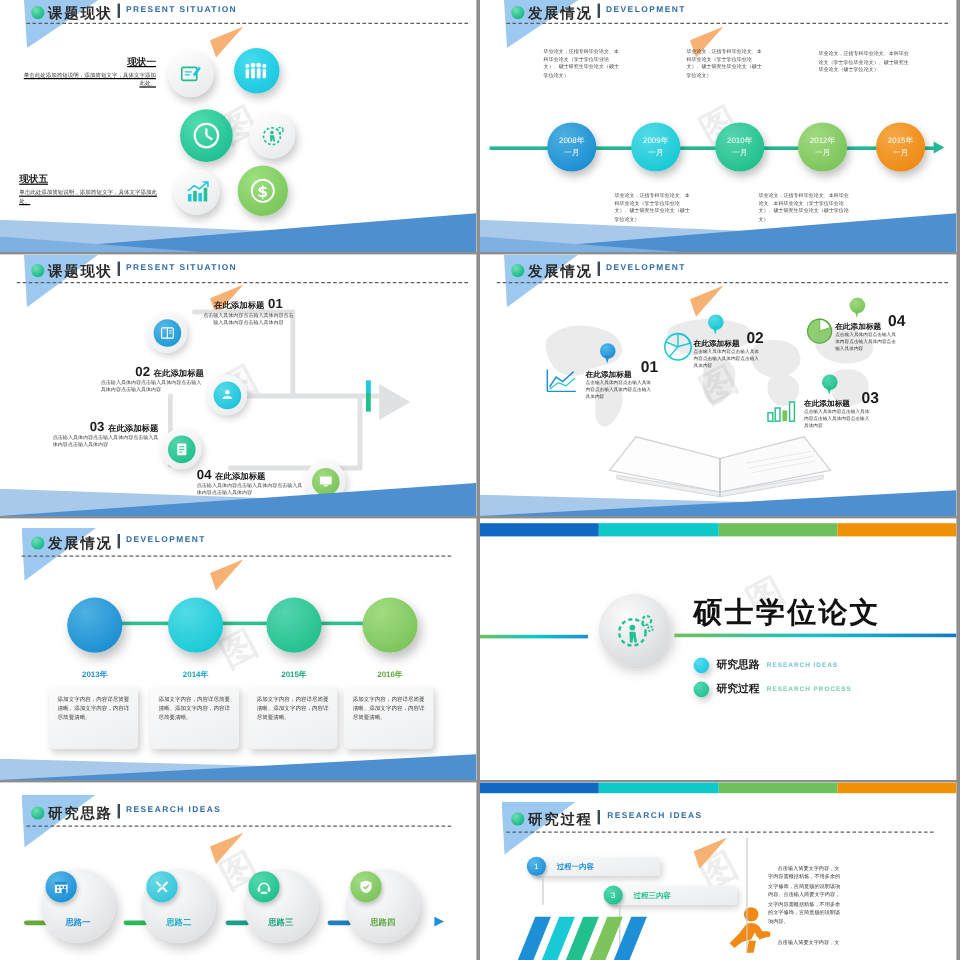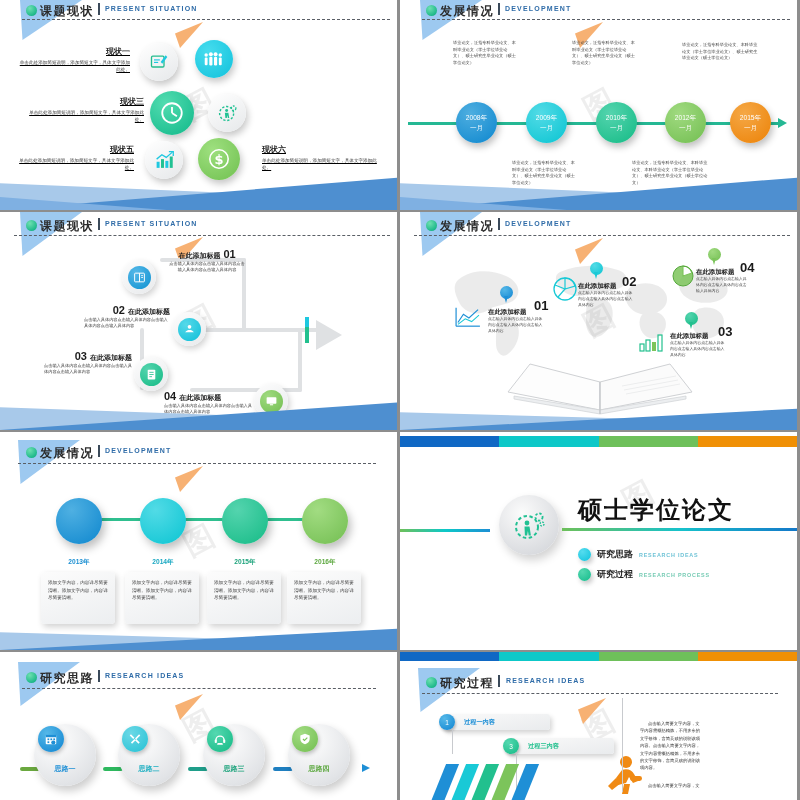--- a/index.html
+++ b/index.html
@@ -175,58 +175,50 @@
       </svg>
     </div>
 
     <div class="balloon" style="left:150px;top:91px;width:44px;height:44px;background:radial-gradient(circle at 35% 28%,#52dcb0,#21c193 75%)">
       <svg width="26" height="26" viewBox="0 0 24 24">
         <circle cx="12" cy="12" r="9" fill="none" stroke="#fff" stroke-width="1.7"></circle>
         <line x1="12" y1="12" x2="12" y2="6.5" stroke="#fff" stroke-width="1.7"></line>
         <line x1="12" y1="12" x2="16.5" y2="15" stroke="#fff" stroke-width="1.7"></line>
       </svg>
     </div>
-    <div class="s1-txt" style="left:22px;top:96px;width:122px;text-align:right">
-      <div class="s1-title">现状三</div>
-      <div class="s1-desc" style="margin-top:3px">单击此处添加简短说明，添加简短文字，具体文字添加此处。</div>
-    </div>
 
     <div class="balloon w" style="left:208px;top:94px;">
       <svg width="21" height="21" viewBox="0 0 24 24">
         <circle cx="11" cy="12" r="8" fill="none" stroke="#21c193" stroke-width="1.6" stroke-dasharray="2.6 2"></circle>
         <circle cx="11" cy="8.5" r="1.7" fill="#21c193"></circle>
         <path d="M9 11h4l1 6h-1.6l-.6-3-.6 3H9.6z" fill="#21c193"></path>
         <circle cx="19" cy="6" r="2.6" fill="none" stroke="#21c193" stroke-width="1.5" stroke-dasharray="2 1.4"></circle>
       </svg>
     </div>
 
     <div class="balloon w" style="left:145px;top:141px;">
       <svg width="21" height="20" viewBox="0 0 24 22">
         <rect x="3" y="13" width="3.4" height="7" fill="#1ec8e0"></rect>
         <rect x="8" y="10" width="3.4" height="10" fill="#21c193"></rect>
         <rect x="13" y="12" width="3.4" height="8" fill="#1ec8e0"></rect>
         <rect x="18" y="7" width="3.4" height="13" fill="#21c193"></rect>
         <path d="M3 10 L9 5 L14 8 L21 2" fill="none" stroke="#1ec8e0" stroke-width="1.5"></path>
         <path d="M17 1.5h5v5" fill="none" stroke="#1ec8e0" stroke-width="1.5"></path>
       </svg>
     </div>
-    <div class="s1-txt" style="left:16px;top:144px;width:118px;text-align:right">
+    <div class="s1-txt" style="left:16px;top:144px;width:118px;">
       <div class="s1-title">现状五</div>
       <div class="s1-desc" style="margin-top:3px">单击此处添加简短说明，添加简短文字，具体文字添加此处。</div>
     </div>
 
     <div class="balloon" style="left:198px;top:138px;width:42px;height:42px;background:radial-gradient(circle at 35% 28%,#9ee07f,#7cc85c 75%)">
       <svg width="24" height="24" viewBox="0 0 24 24">
         <circle cx="12" cy="12" r="9.2" fill="none" stroke="#fff" stroke-width="1.6"></circle>
         <text x="12" y="17" font-size="13" font-weight="bold" fill="#fff" text-anchor="middle" font-family="DejaVu Sans">$</text>
       </svg>
-    </div>
-    <div class="s1-txt" style="left:262px;top:144px;width:120px;text-align:left">
-      <div class="s1-title">现状六</div>
-      <div class="s1-desc" style="margin-top:3px">单击此处添加简短说明，添加简短文字，具体文字添加此处。</div>
     </div>
 
     <div class="foot">
       <div class="foot-a"></div>
       <div class="foot-b"></div>
       <div class="foot-c"></div>
     </div>
   </div>
 
   <div class="slide">

